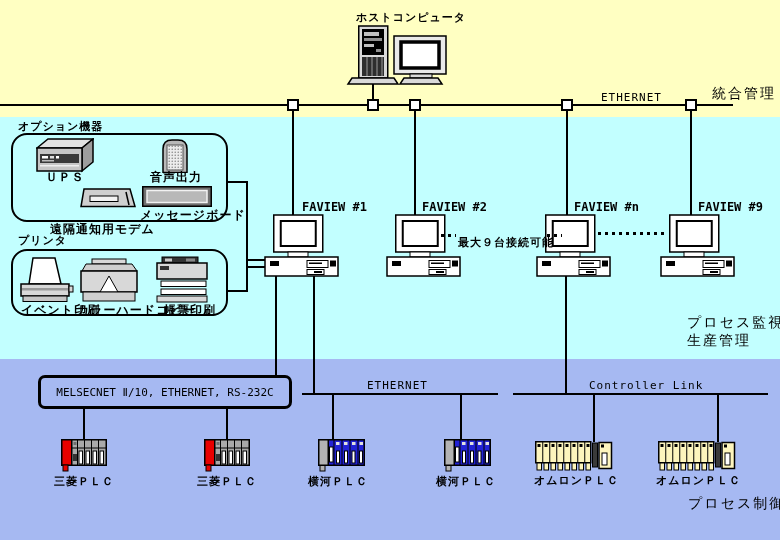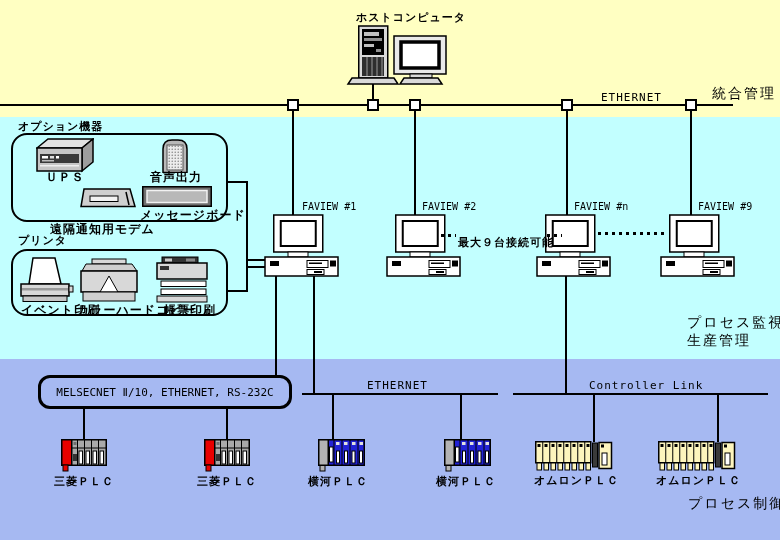--- a/index.html
+++ b/index.html
@@ -9,27 +9,27 @@
     background:#fff;
   }
   .band{position:absolute; left:0; width:780px;}
   .line{position:absolute; background:#000; z-index:3;}
   .sq{position:absolute; width:12px; height:12px; background:#fff;
       border:2px solid #000; box-sizing:border-box; z-index:4;}
   .lbl{position:absolute; white-space:nowrap; z-index:5; line-height:1.1;}
   .jp{font-weight:bold; font-size:12px; letter-spacing:1px;}
   .jp11{font-weight:bold; font-size:11px; letter-spacing:1px;}
   .mono{font-family:"DejaVu Sans Mono","Liberation Mono",monospace;
-        font-weight:normal; font-size:10px;}
+        font-weight:bold; font-size:12px;}
   .mono11{font-family:"DejaVu Sans Mono","Liberation Mono",monospace;
         font-weight:normal; font-size:11px;}
   .sec{font-size:14px; letter-spacing:2px; font-weight:normal;}
   .rbox{position:absolute; border:2px solid #000; border-radius:16px;
         background:transparent; z-index:2; box-sizing:border-box;}
-  .netbox{position:absolute; border:3px solid #000; border-radius:12px;
+  .netbox{position:absolute; border:3px solid #000; border-radius:7px;
         background:transparent; z-index:2; box-sizing:border-box;
         display:flex; align-items:center; justify-content:center;}
   .dev{position:absolute; z-index:4;}
   .dots{position:absolute; height:3px; z-index:4;
         background:repeating-linear-gradient(90deg,#000 0 3px,transparent 3px 7px);}
 </style>
 </head>
 <body>
 
 <div id="canvas">

